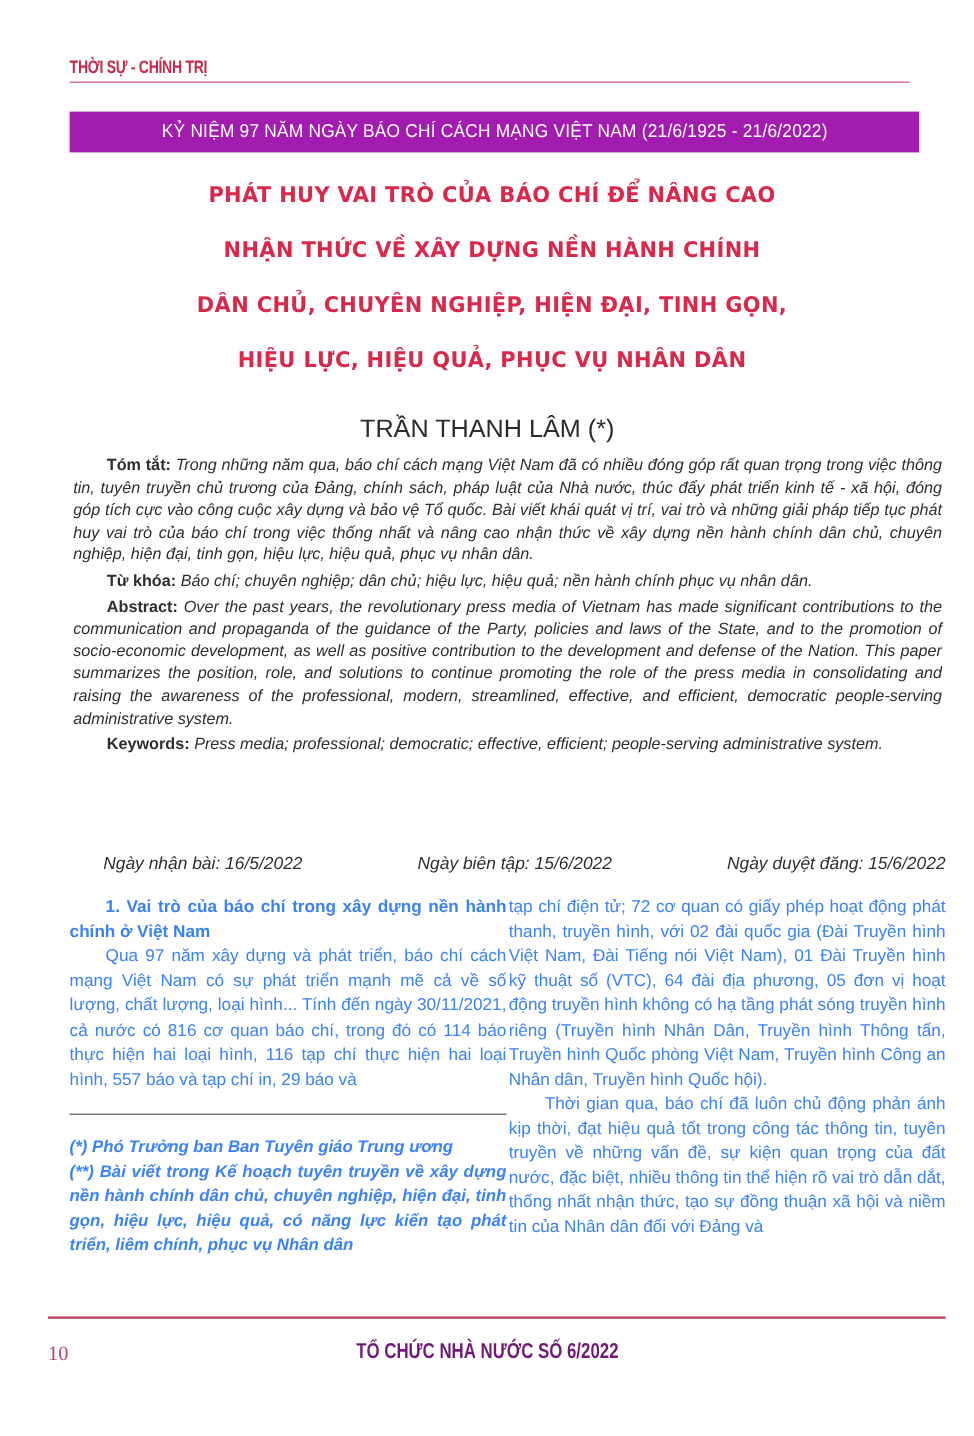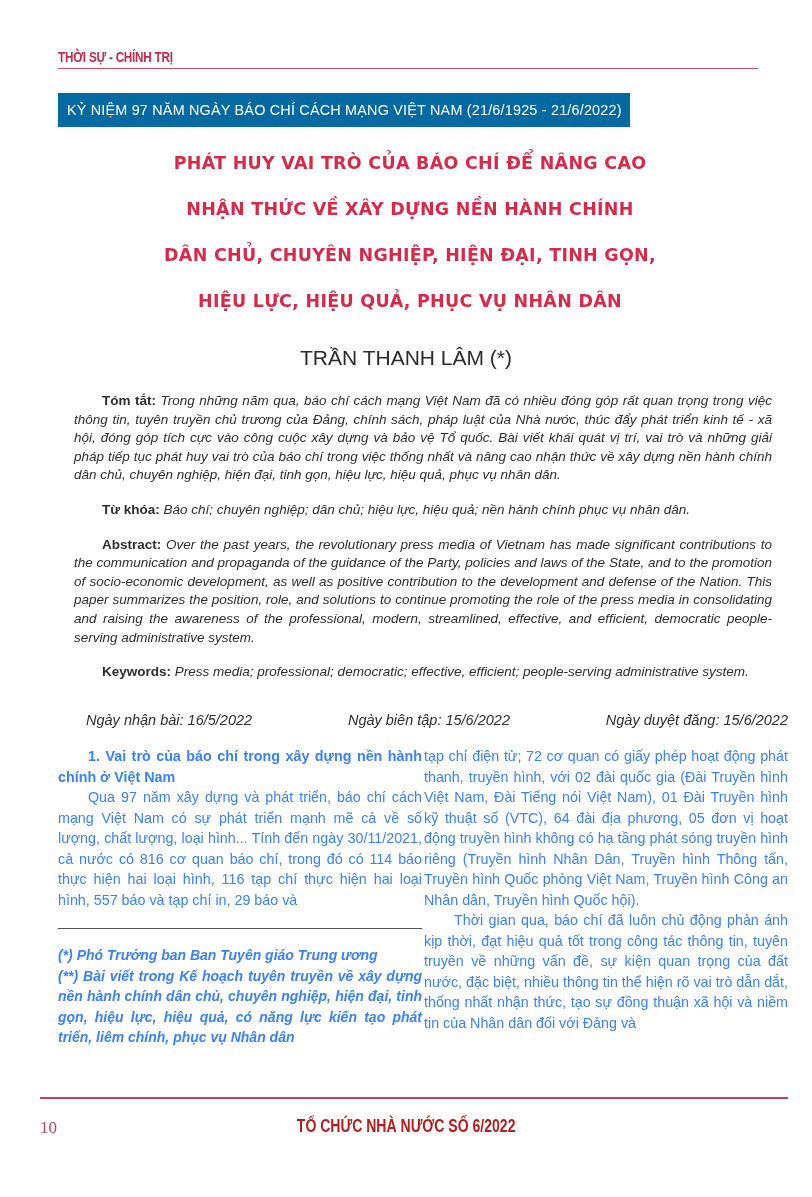--- a/index.html
+++ b/index.html
@@ -11,40 +11,40 @@
   .section-tag {
     position: absolute; left: 58px; top: 48px;
     font-family: "Liberation Sans", sans-serif; font-weight: bold;
     font-size: 15px; color: #c62a4a; letter-spacing: -0.3px;
     transform: scaleX(0.78); transform-origin: left;
   }
   .top-rule {
     position: absolute; left: 58px; top: 68px; width: 700px; height: 1px; background: #c9516b;
   }
   .banner {
-    position: absolute; left: 58px; top: 93px; width: 572px; height: 34px;
-    background: #0369a1; color: #fff; display: flex; align-items: center; justify-content: center;
+    position: absolute; left: 58px; top: 93px; width: 708px; height: 34px;
+    background: #a21caf; color: #fff; display: flex; align-items: center; justify-content: center;
     font-size: 15.5px; letter-spacing: 0.2px;
   }
   .banner span { display: inline-block; transform: scaleX(0.93); white-space: nowrap; }
   .title {
     position: absolute; left: 40px; top: 140px; width: 740px; text-align: center;
     font-family: "DejaVu Sans", sans-serif; font-weight: bold; color: #d8294b;
     font-size: 18px; line-height: 46px; letter-spacing: 0.3px;
   }
   .title div { white-space: nowrap; transform: scaleX(0.97); }
   .author {
     position: absolute; left: 0; top: 346px; width: 812px; text-align: center;
     font-weight: normal; font-size: 21px; color: #2b2b2b;
   }
   .abstract-block {
     position: absolute; left: 58px; top: 376px; width: 730px;
     font-size: 13.5px; line-height: 18.6px; text-align: justify; color: #2e2e2e;
   }
-  .abstract-block p { margin: 16px; text-indent: 28px; }
+  .abstract-block p { margin: 3px; text-indent: 28px; }
   .abstract-block b { font-style: normal; }
   .abstract-block i { font-style: italic; }
   .dates {
     position: absolute; top: 712px; left: 86px; width: 702px;
     display: flex; justify-content: space-between;
     font-style: italic; font-size: 14.5px; color: #2e2e2e; gap: 28px;
   }
   .col {
     position: absolute; top: 746px; width: 364px;
     font-size: 14.3px; line-height: 20.5px; text-align: justify; color: #3b82f6;
@@ -58,21 +58,21 @@
   .footnote { font-weight: bold; font-style: italic; font-size: 14px; line-height: 20.5px; }
   .bottom-rule {
     position: absolute; left: 40px; top: 1097px; width: 748px; height: 2px; background: #b84463;
   }
   .page-num {
     position: absolute; left: 40px; top: 1118px; font-family: "Liberation Serif", serif;
     font-size: 17px; color: #b84463;
   }
   .magazine {
     position: absolute; left: 0; top: 1116px; width: 812px; text-align: center;
-    font-weight: bold; font-size: 18px; color: #b91c1c;
+    font-weight: bold; font-size: 18px; color: #701a75;
   }
   .magazine span { display: inline-block; transform: scaleX(0.78); white-space: nowrap; }
 </style>
 </head>
 <body>
 
 <div class="section-tag">THỜI SỰ - CHÍNH TRỊ</div>
 <div class="top-rule"></div>
 
 <div class="banner">

